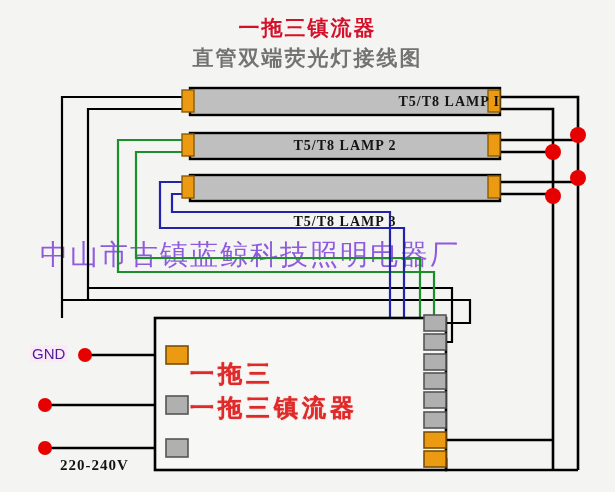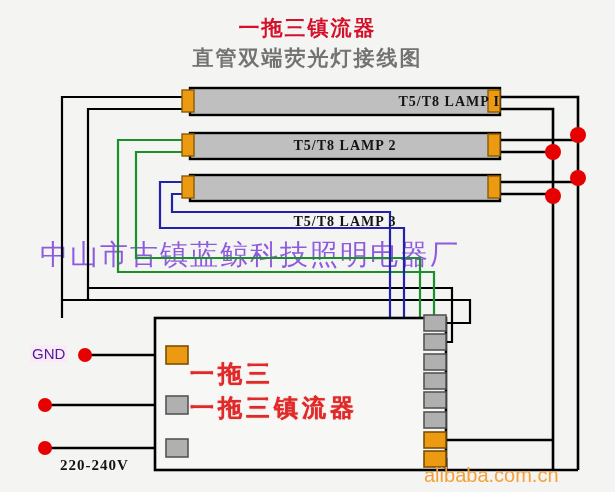--- a/index.html
+++ b/index.html
@@ -145,15 +145,14 @@
   <div class="lampLabel" style="left:190px;top:94px;width:310px;text-align:right;">T5/T8 LAMP I</div>
   <div class="lampLabel" style="left:190px;top:138px;width:310px;">T5/T8 LAMP 2</div>
   <div class="lampLabel" style="left:190px;top:180px;width:310px;margin-top:34px;">T5/T8 LAMP 3</div>
 
   <div class="ballastTxt" style="left:190px;top:358px;width:215px;">一拖三</div>
   <div class="ballastTxt" style="left:190px;top:392px;width:215px;">一拖三镇流器</div>
 
   <div class="gnd" style="left:30px;top:345px;">GND</div>
   <div class="volt" style="left:60px;top:417px;margin-top:40px;">220-240V</div>
 
-  <div class="wm-ali" style="left:424px;top:464px;">alibaba.com.cn</div>
 
 </div>
 
 </body></html>

